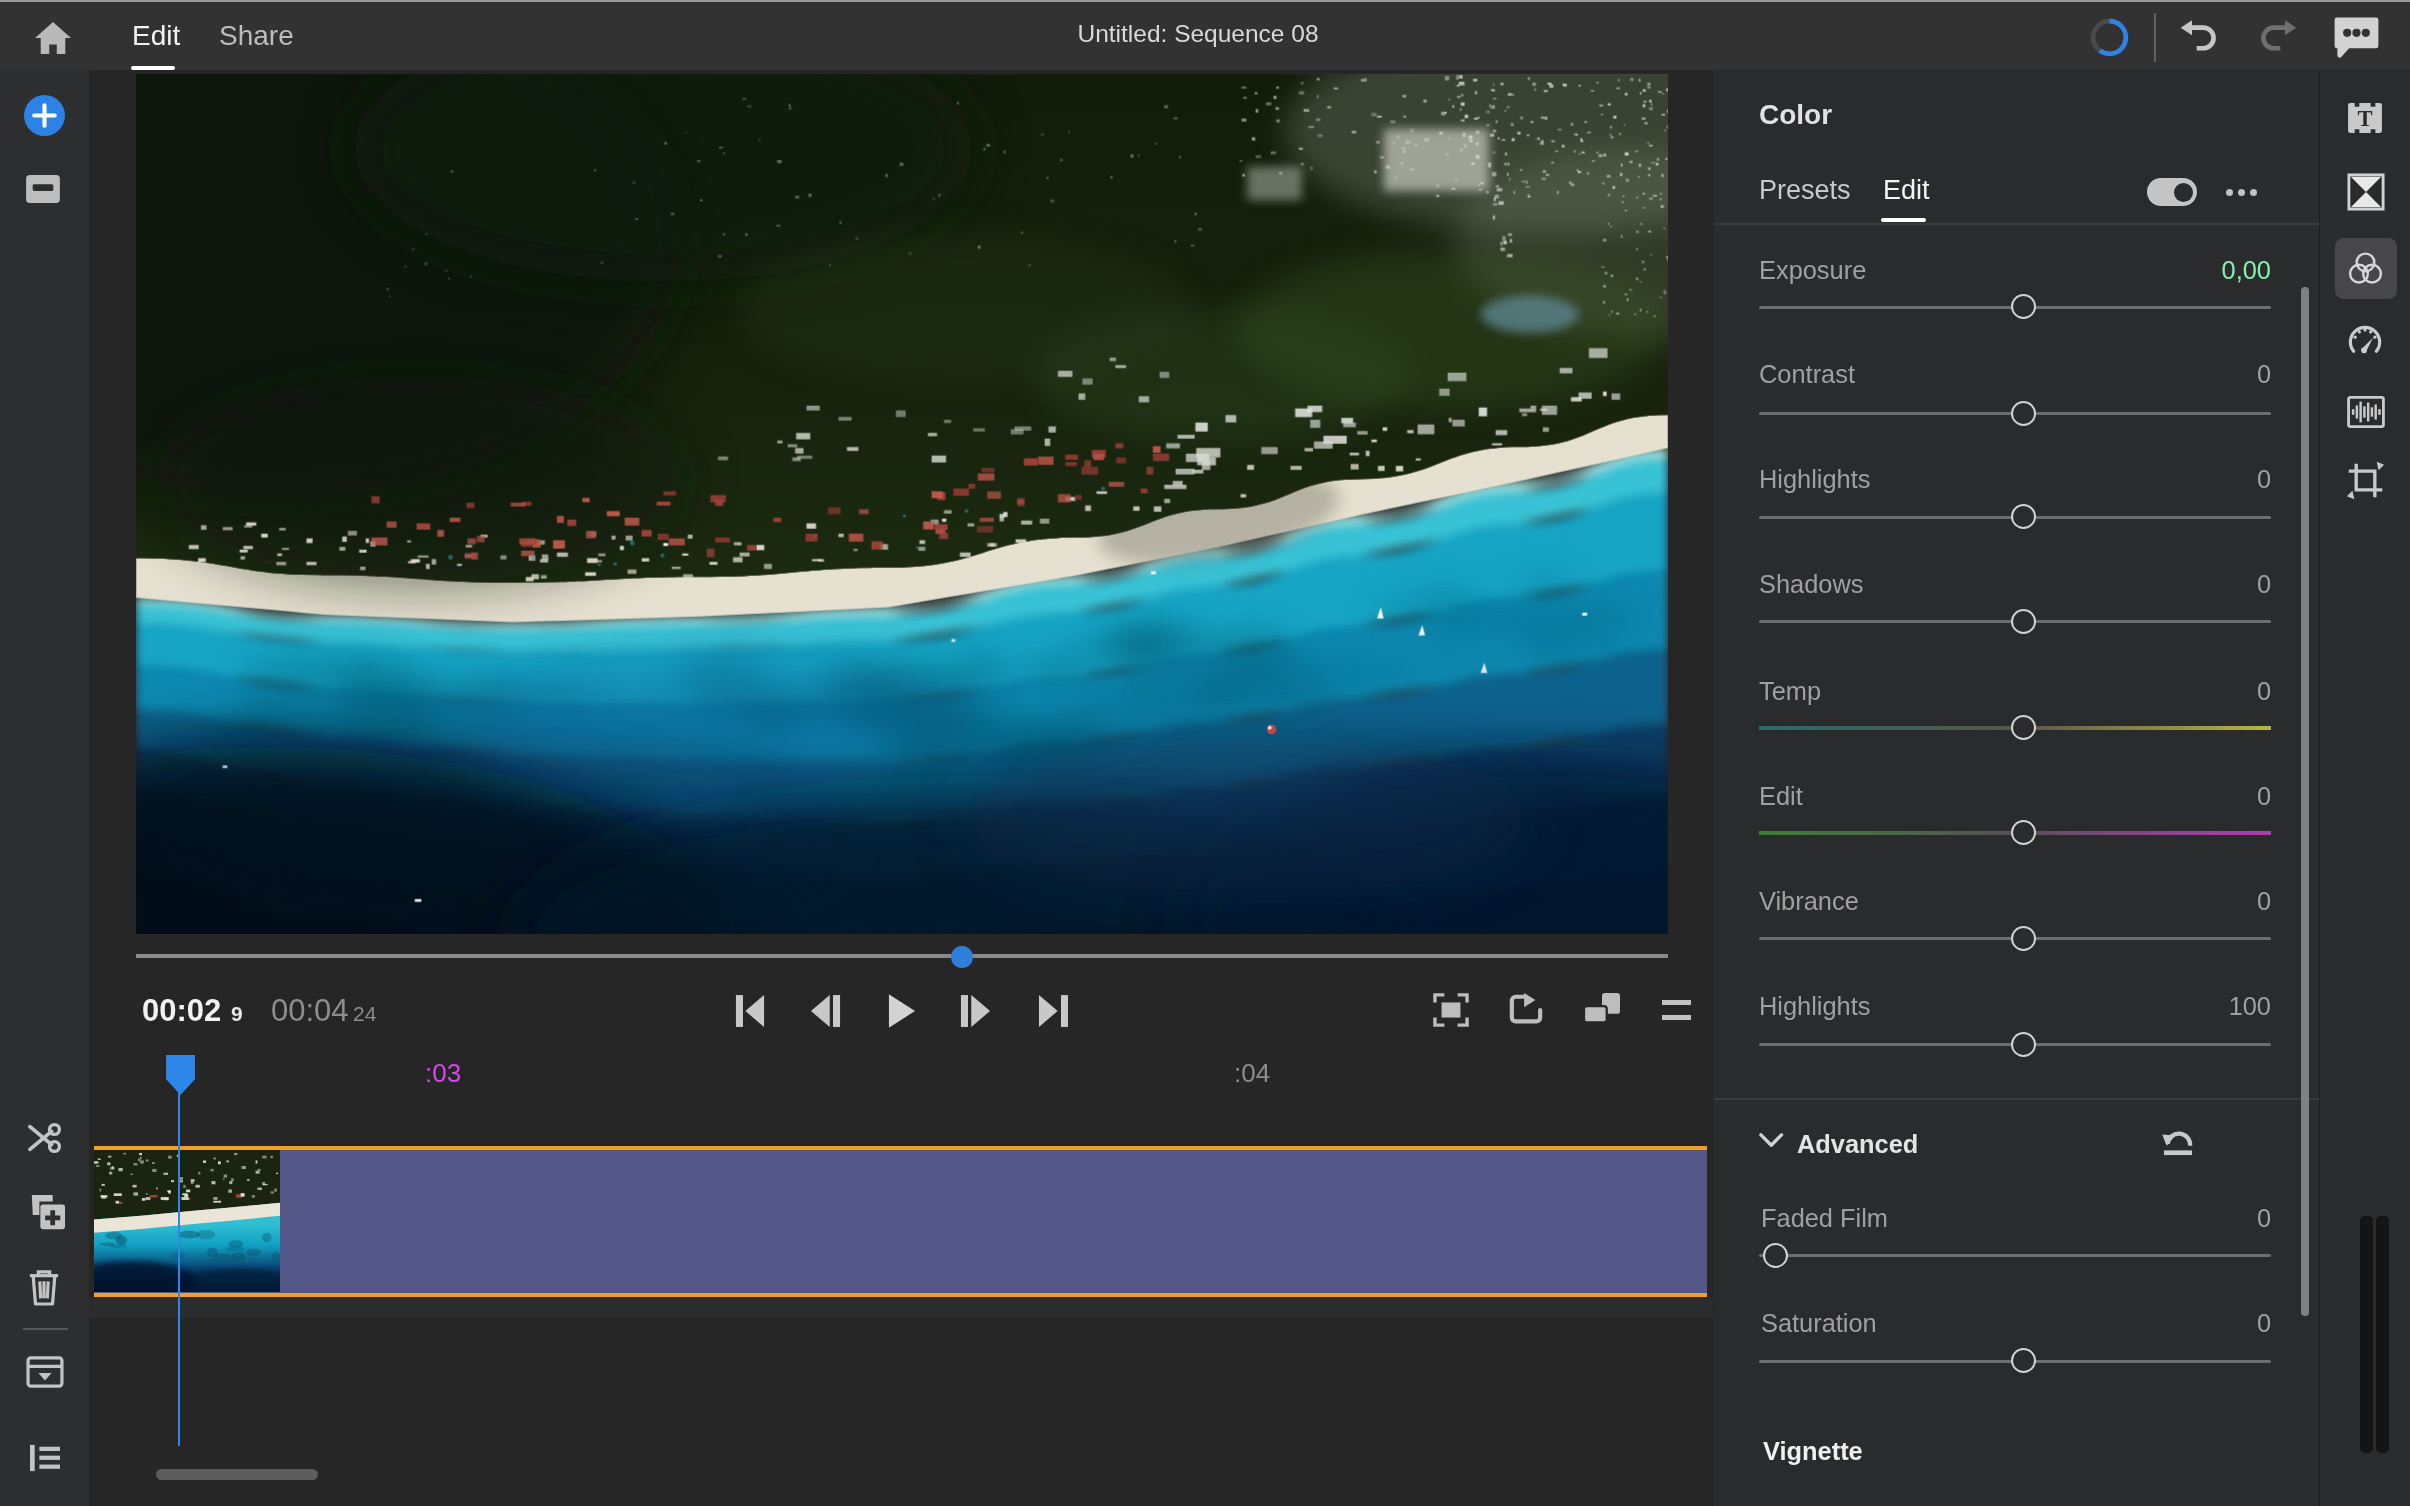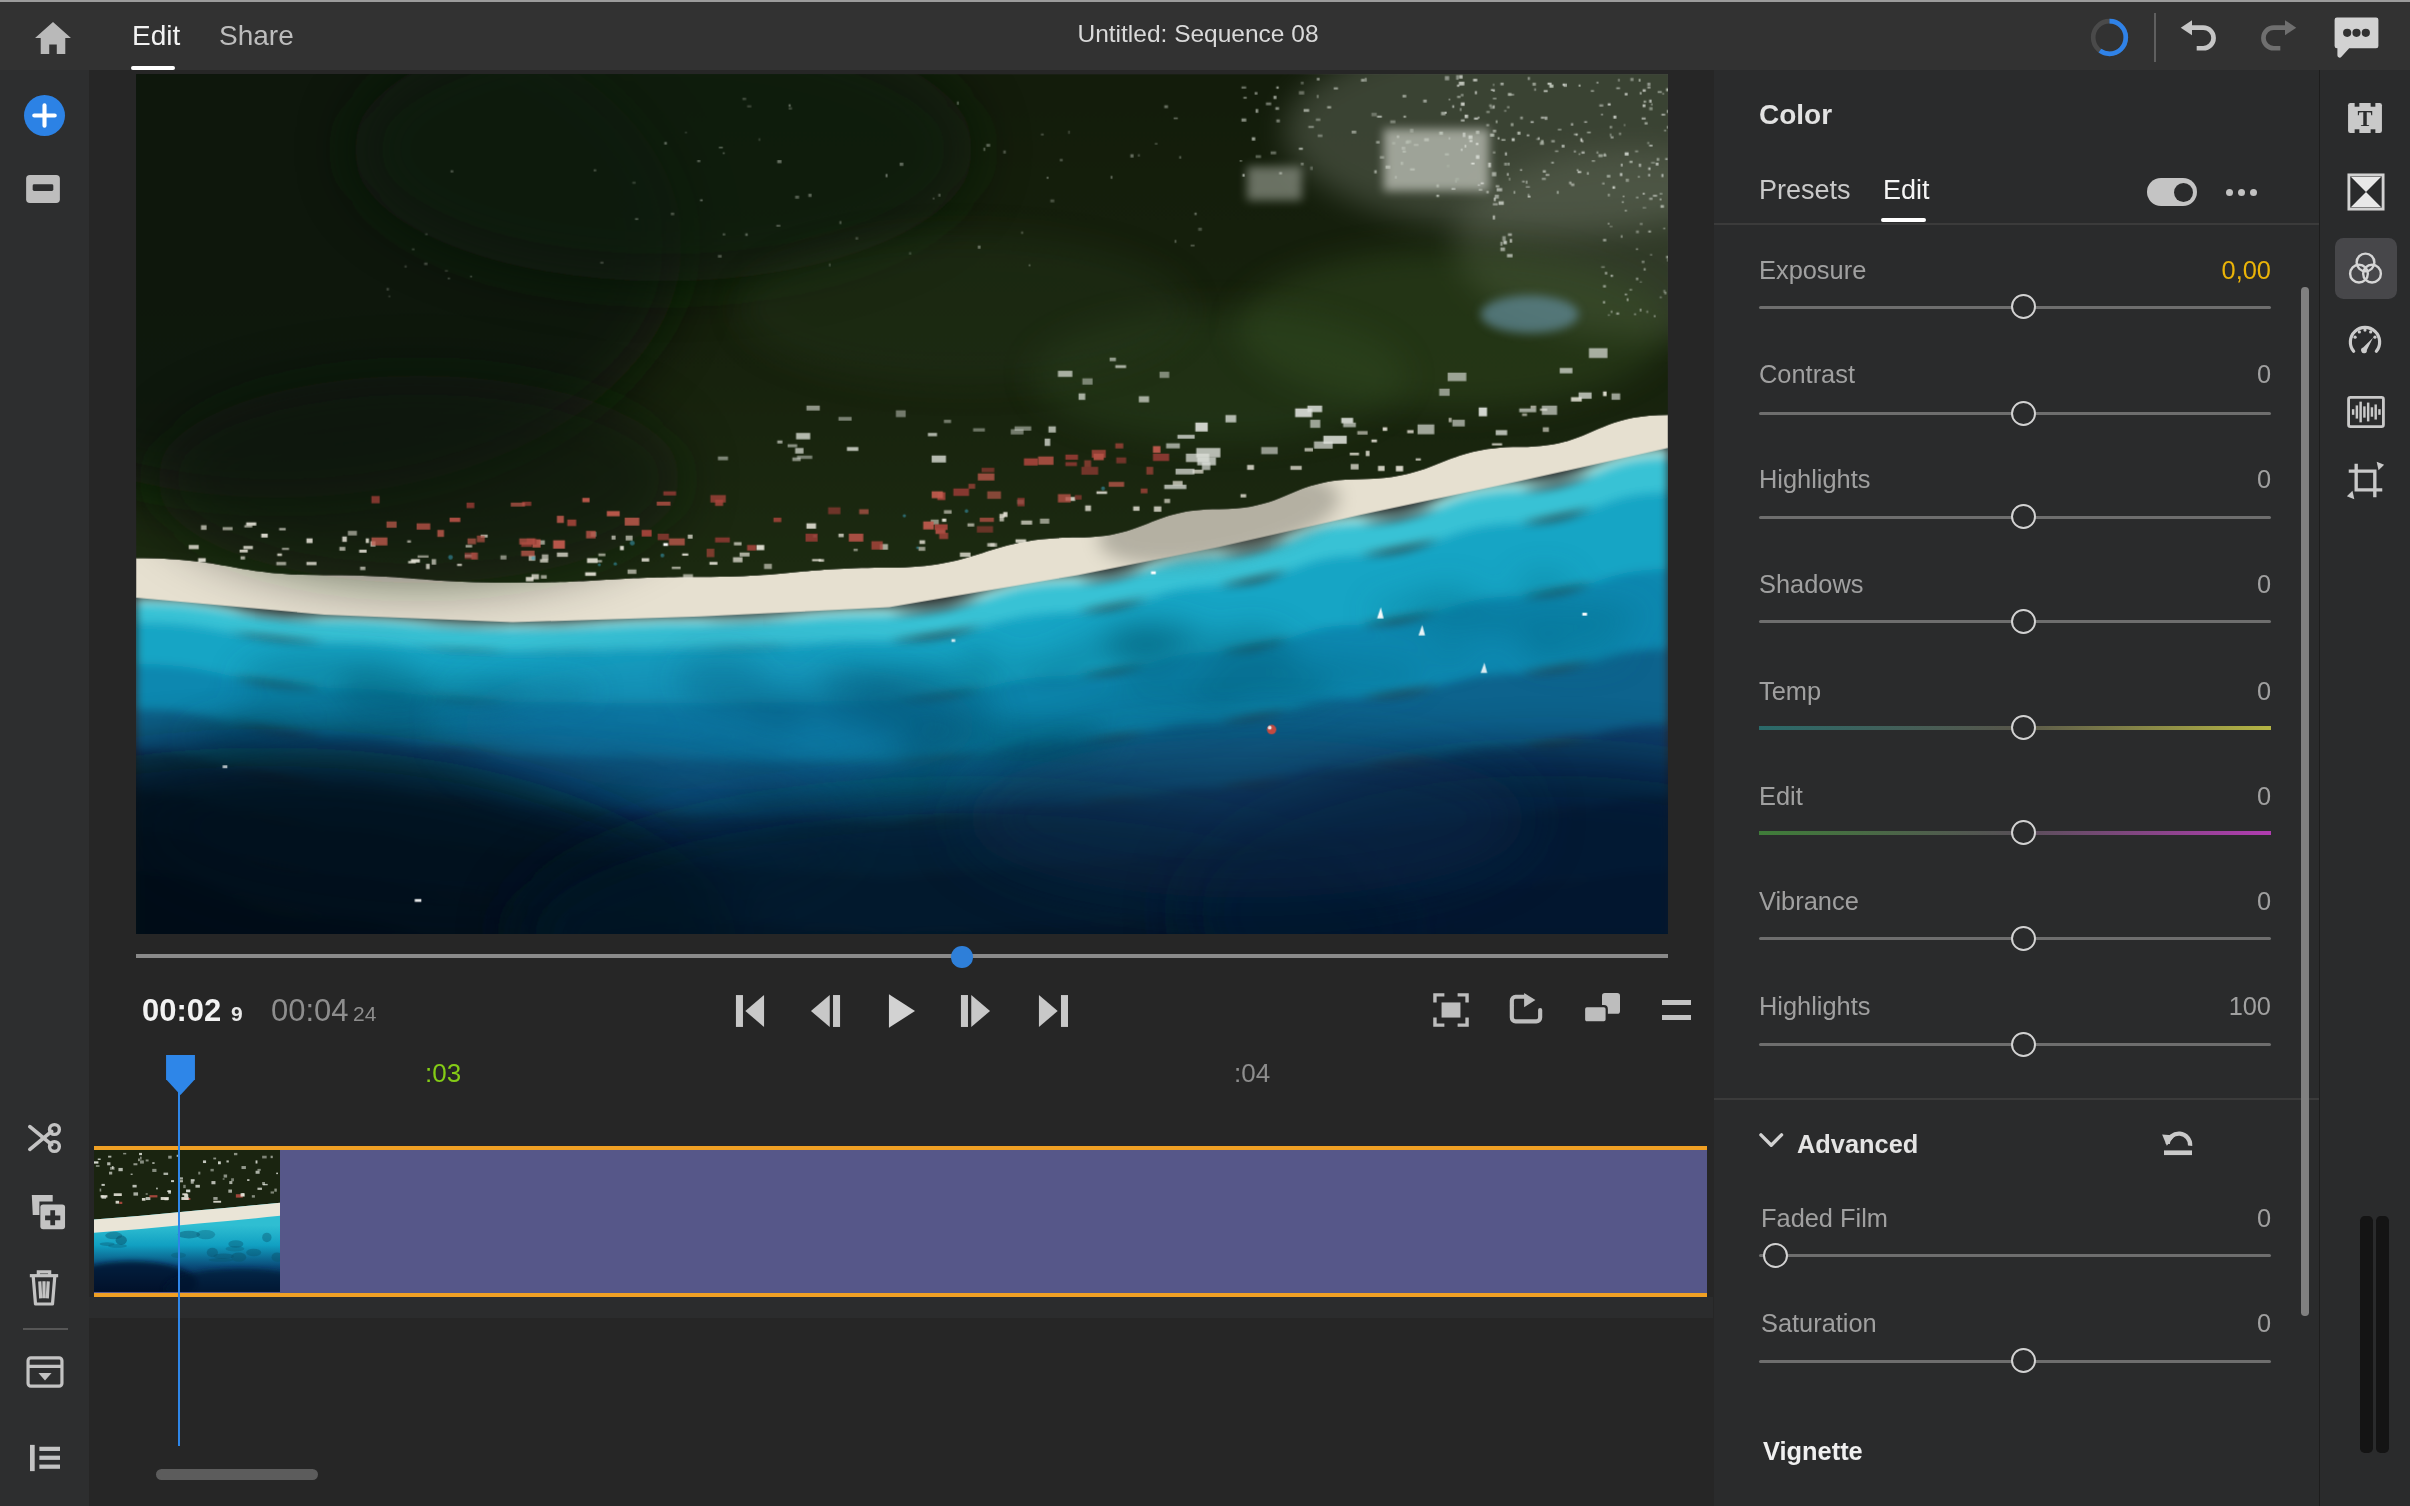--- a/index.html
+++ b/index.html
@@ -858,21 +858,21 @@
       <path d="M5 14 V26 a4 4 0 0 0 4 4 H31 a4 4 0 0 0 4 -4 V18" fill="none" stroke="#bdbdbd" stroke-width="4.4" stroke-linecap="round"></path>
       <path d="M5 14 V8 a4 4 0 0 1 4 -4 H20" fill="none" stroke="#bdbdbd" stroke-width="4.4"></path>
       <path d="M18 0 L30 7.5 L18 15 Z" fill="#bdbdbd"></path>
     </svg></div>
 <div style="position:absolute;left:1583px;top:992px;"><svg width="38" height="36" viewBox="0 0 40 38" style="">
       <rect x="20" y="1" width="19" height="22" rx="3" fill="#bdbdbd"></rect>
       <rect x="1" y="15" width="24" height="17" rx="3" fill="#bdbdbd" stroke="#262626" stroke-width="2.4"></rect>
     </svg></div>
 <div class="abs" style="left:1662px;top:1000px;width:29px;height:5.2px;background:#c3c3c3"></div>
 <div class="abs" style="left:1662px;top:1015px;width:29px;height:5.2px;background:#c3c3c3"></div>
-<div class="abs" style="left:425px;top:1058px;font-size:26px;color:#84cc16">:03</div>
+<div class="abs" style="left:425px;top:1058px;font-size:26px;color:#d946ef">:03</div>
 <div class="abs" style="left:1234px;top:1058px;font-size:26px;color:#8d8d8d">:04</div>
 <div class="abs" style="left:89px;top:1297px;width:1624px;height:21px;background:#2b2c2d"></div>
 <div class="abs" style="left:94px;top:1146px;width:1613px;height:151px;background:#565789;border-top:4.2px solid #f0a024;border-bottom:4.2px solid #f0a024"></div>
 <div class="abs" style="left:94px;top:1150px;width:186px;height:142px;overflow:hidden"><svg width="186" height="142" viewBox="0 0 198 151">
 <defs>
         <linearGradient id="tsea" x1="0" y1="80" x2="0" y2="151" gradientUnits="userSpaceOnUse">
 <stop offset="0" stop-color="#2fbed2"></stop>
           <stop offset="0.3" stop-color="#11a0c2"></stop>
 <stop offset="0.62" stop-color="#0a4a78"></stop>
           <stop offset="1" stop-color="#071c36"></stop>
@@ -997,21 +997,21 @@
 <div class="abs" style="left:1759px;top:175px;font-size:27px;color:#c9c9c9">Presets</div>
 <div class="abs" style="left:1883px;top:175px;font-size:27px;color:#f5f5f5">Edit</div>
 <div class="abs" style="left:1881px;top:218px;width:45px;height:3.8px;background:#ffffff;border-radius:1.9px"></div>
 <div class="abs" style="left:2147px;top:178px;width:50px;height:28px;border-radius:14px;background:#c4c4c4"></div>
 <div class="abs" style="left:2174px;top:183px;width:19px;height:19px;border-radius:50%;background:#2a2b2c"></div>
 <div class="abs" style="left:2226px;top:189px;width:7.2px;height:7.2px;border-radius:50%;background:#c2c2c2"></div>
 <div class="abs" style="left:2238px;top:189px;width:7.2px;height:7.2px;border-radius:50%;background:#c2c2c2"></div>
 <div class="abs" style="left:2250px;top:189px;width:7.2px;height:7.2px;border-radius:50%;background:#c2c2c2"></div>
 <div class="abs" style="left:1714px;top:223px;width:605px;height:1.9px;background:#3b3b3b"></div>
 <div class="abs lbl" style="left:1759px;top:256px">Exposure</div>
-<div class="abs" style="left:2083px;top:256px;width:188px;text-align:right;font-size:25.4px;color:#eab308">0,00</div>
+<div class="abs" style="left:2083px;top:256px;width:188px;text-align:right;font-size:25.4px;color:#86efac">0,00</div>
 <div class="abs track" style="left:1759px;top:306px;width:512px"></div>
 <div class="abs thumbc" style="left:2011px;top:294px"></div>
 <div class="abs lbl" style="left:1759px;top:360px">Contrast</div>
 <div class="abs" style="left:2083px;top:360px;width:188px;text-align:right;font-size:25.4px;color:#a0a0a0">0</div>
 <div class="abs track" style="left:1759px;top:412px;width:512px"></div>
 <div class="abs thumbc" style="left:2011px;top:401px"></div>
 <div class="abs lbl" style="left:1759px;top:465px">Highlights</div>
 <div class="abs" style="left:2083px;top:465px;width:188px;text-align:right;font-size:25.4px;color:#a0a0a0">0</div>
 <div class="abs track" style="left:1759px;top:516px;width:512px"></div>
 <div class="abs thumbc" style="left:2011px;top:504px"></div>

